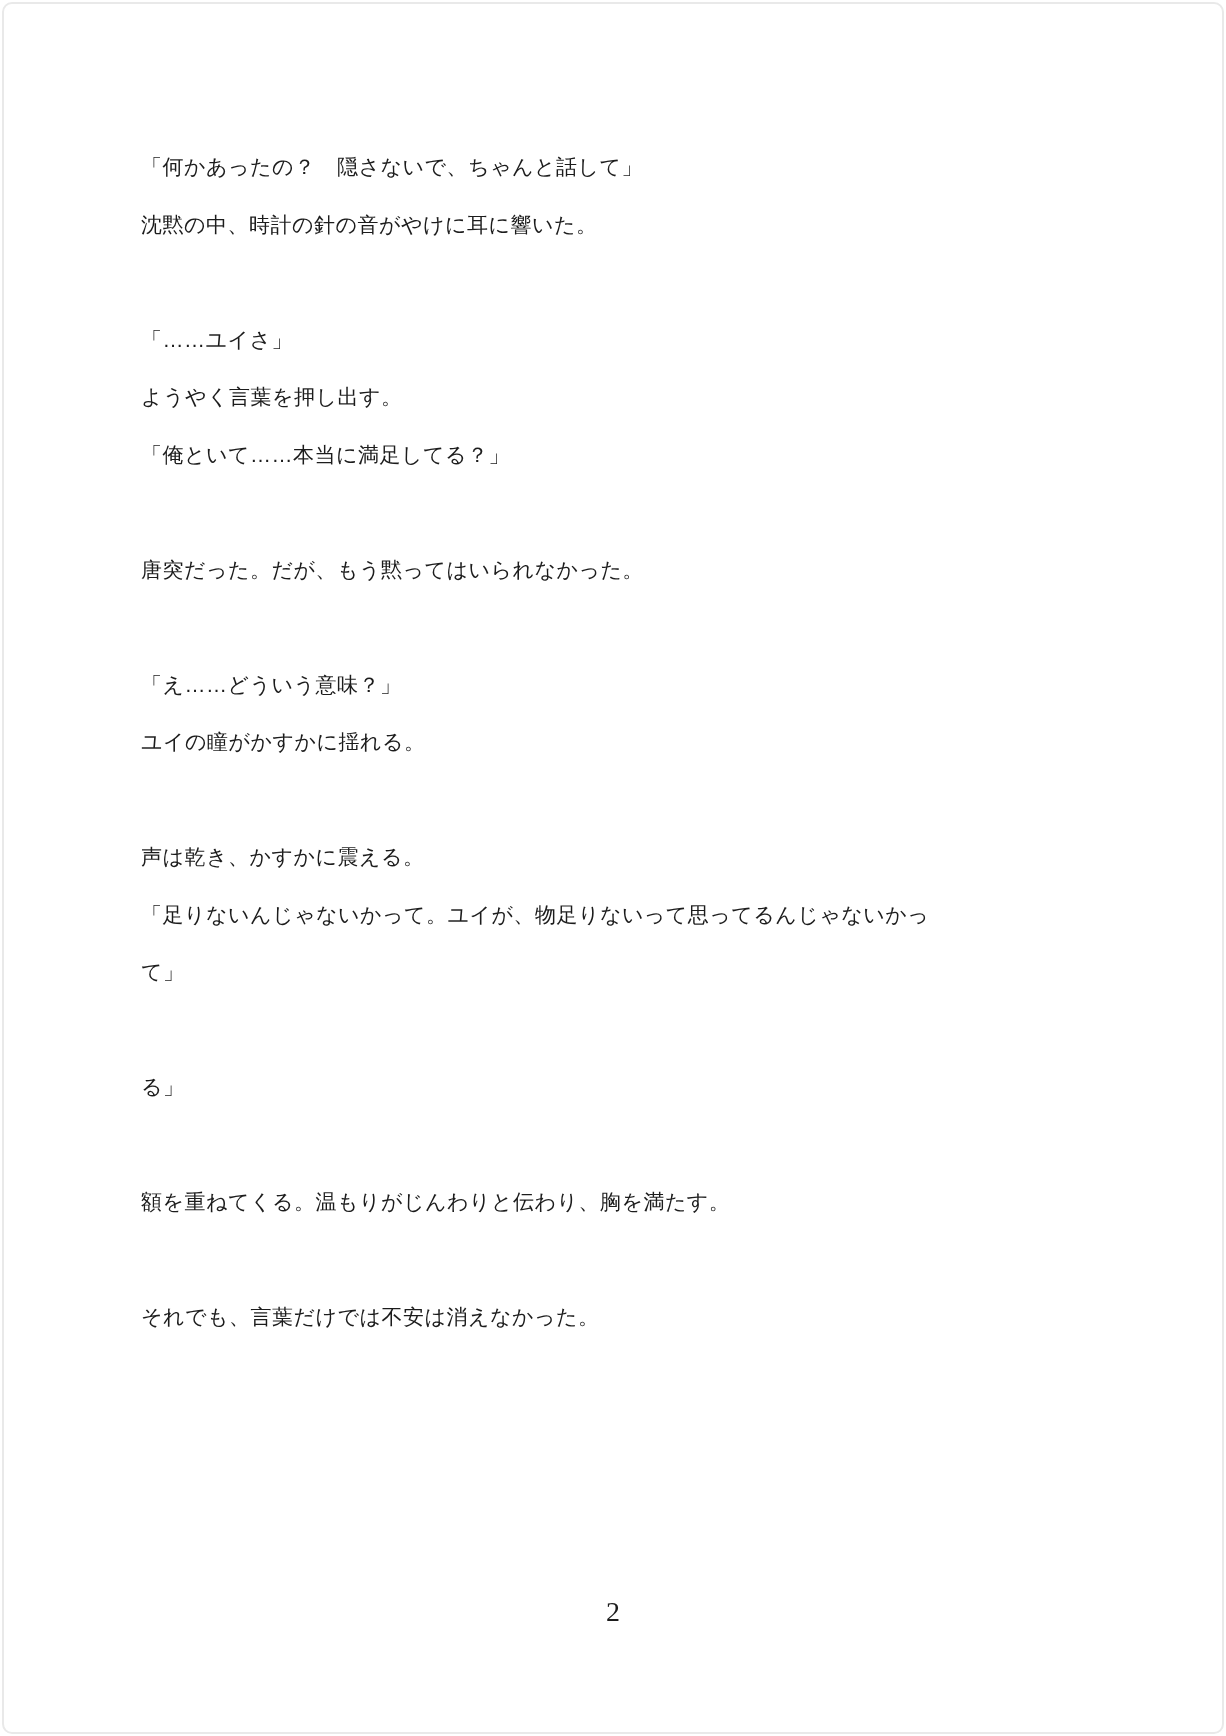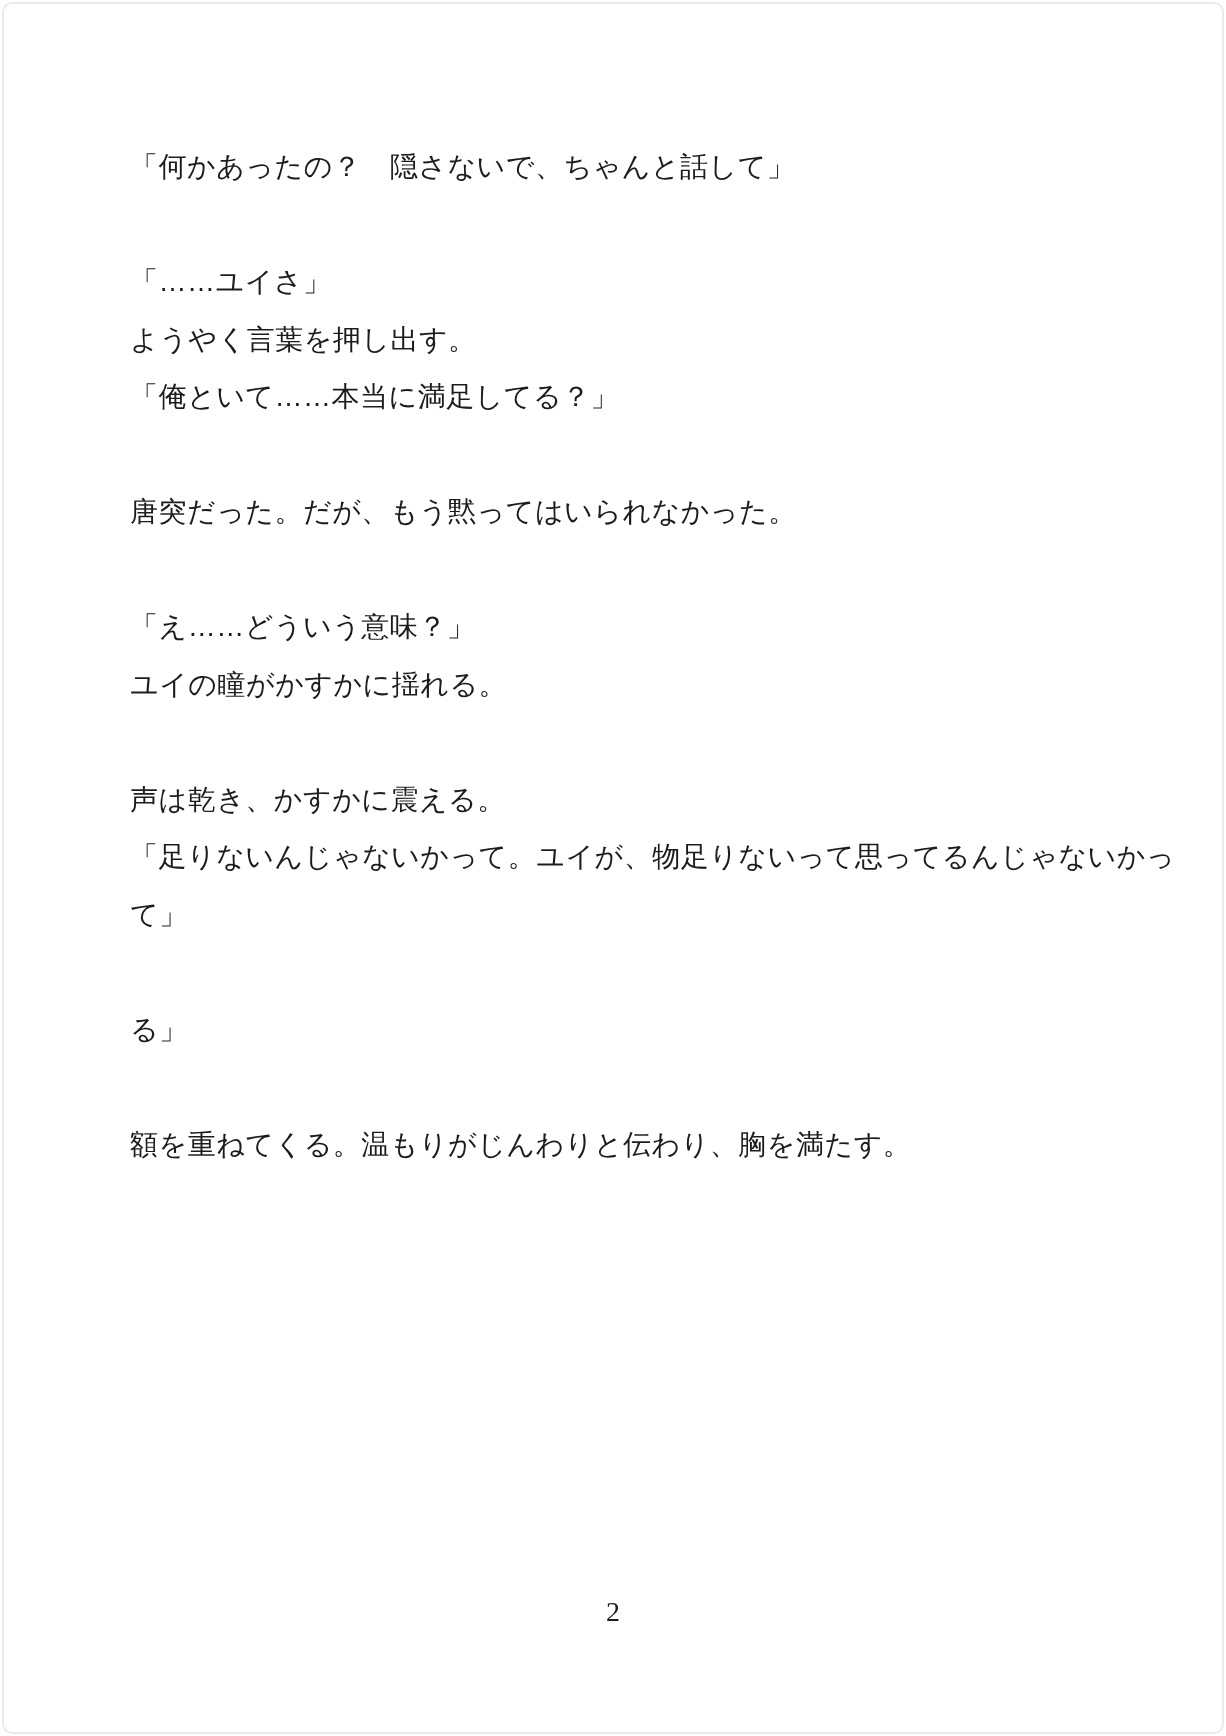--- a/index.html
+++ b/index.html
@@ -22,25 +22,25 @@
     left: 2px;
     top: 2px;
     right: 2px;
     bottom: 2px;
     border: 2px solid var(--border-color, #e9e9e9);
     border-radius: 10px;
     pointer-events: none;
   }
   .text-block {
     position: absolute;
-    left: 130px;
+    left: 141px;
     top: 138px;
     width: 1010px;
     font-family: "Liberation Sans", sans-serif;
-    font-size: 28px;
+    font-size: 21px;
     color: var(--text-color, #1c1c1c);
   }
   .line {
     height: 57.5px;
     line-height: 57.5px;
     white-space: pre;
     letter-spacing: 0.5px;
   }
   .page-number {
     position: absolute;
@@ -53,33 +53,35 @@
     color: var(--text-color, #1c1c1c);
   }
 </style>
 </head>
 <body>
 
 <div class="page">
   <div class="page-border"></div>
   <div class="text-block" id="text-block">
       <div class="line">「何かあったの？　隠さないで、ちゃんと話して」</div>
+      <div class="line">沈黙の中、時計の針の音がやけに耳に響いた。</div>
       <div class="line">&nbsp;</div>
       <div class="line">「……ユイさ」</div>
       <div class="line">ようやく言葉を押し出す。</div>
       <div class="line">「俺といて……本当に満足してる？」</div>
       <div class="line">&nbsp;</div>
       <div class="line">唐突だった。だが、もう黙ってはいられなかった。</div>
       <div class="line">&nbsp;</div>
       <div class="line">「え……どういう意味？」</div>
       <div class="line">ユイの瞳がかすかに揺れる。</div>
       <div class="line">&nbsp;</div>
       <div class="line">声は乾き、かすかに震える。</div>
       <div class="line">「足りないんじゃないかって。ユイが、物足りないって思ってるんじゃないかっ</div>
       <div class="line">て」</div>
       <div class="line">&nbsp;</div>
       <div class="line">る」</div>
       <div class="line">&nbsp;</div>
       <div class="line">額を重ねてくる。温もりがじんわりと伝わり、胸を満たす。</div>
       <div class="line">&nbsp;</div>
+      <div class="line">それでも、言葉だけでは不安は消えなかった。</div>
     </div>
   <div class="page-number">2</div>
 </div>
 
 </body></html>

